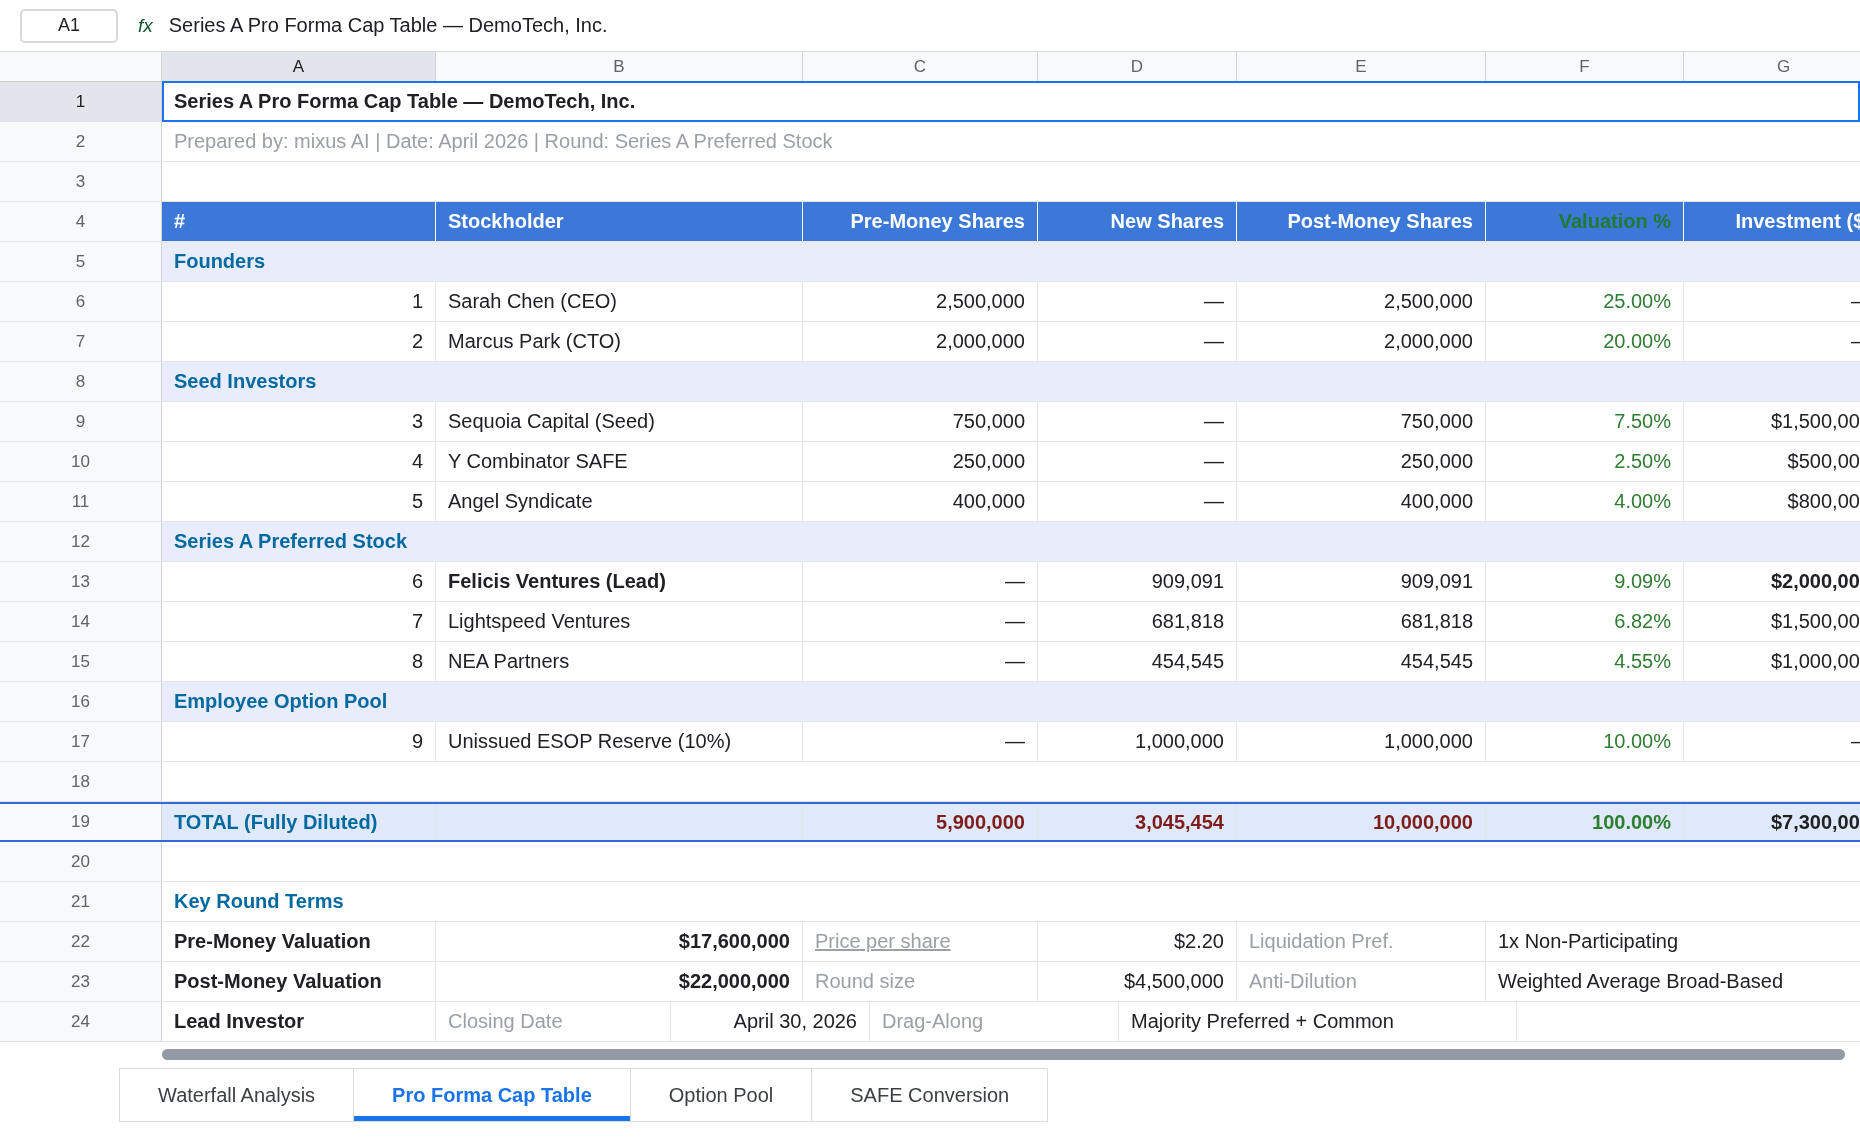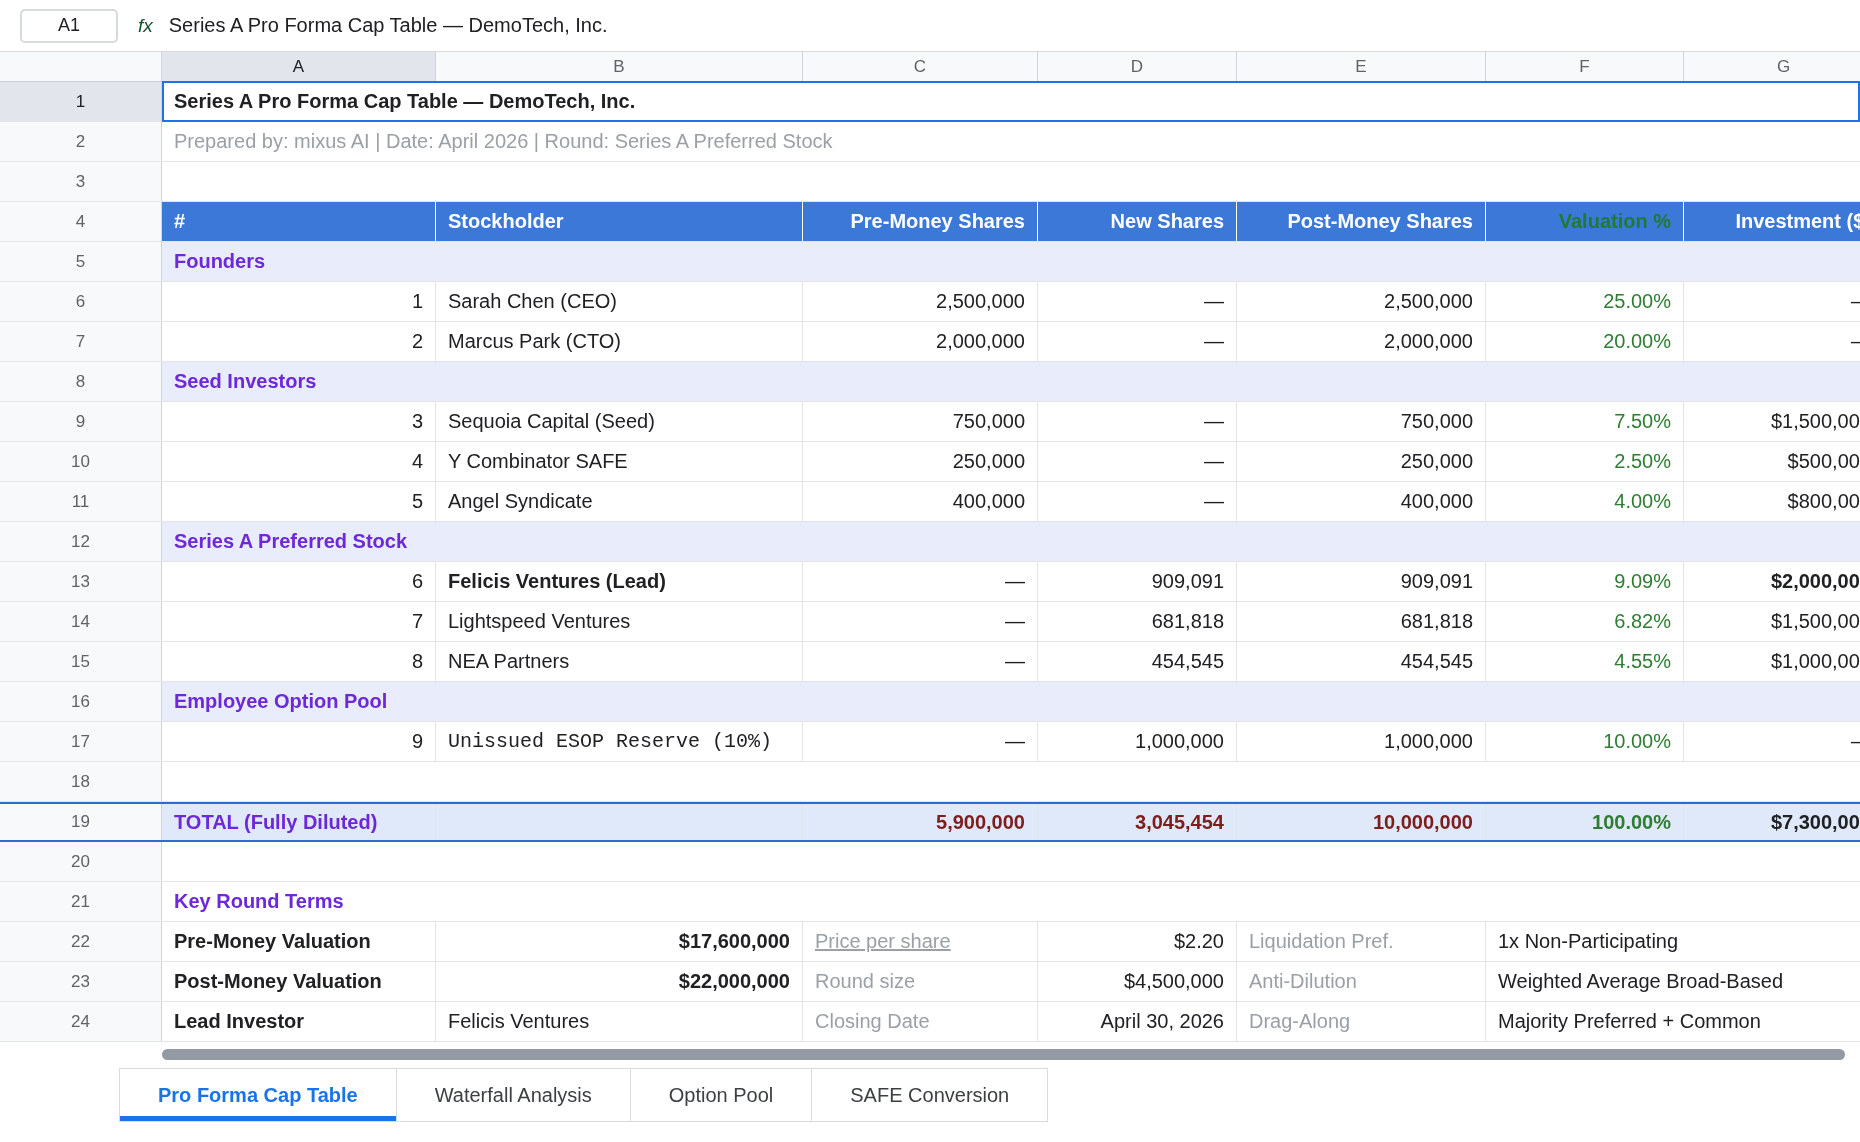--- a/index.html
+++ b/index.html
@@ -31,21 +31,21 @@
   .rownum{width:162px;flex:none;background:#f8f9fa;border-right:1px solid #d0d4d8;
     color:#5f6368;display:flex;align-items:center;justify-content:center;font-size:17px}
   .rownum.hl{background:#e2e6ec;color:#202124}
   .cell{flex:none;display:flex;align-items:center;padding:0 12px;font-size:20px;
     color:#202124;border-right:1px solid #e2e4e7;white-space:nowrap;overflow:hidden;background:transparent}
   .no-grid .cell{border-right-color:transparent}
   .cell.r{justify-content:flex-end}
   .cell.b{font-weight:700}
   .cell.g{color:#2e7d32}
   .cell.gray{color:#9aa0a6}
-  .cell.blue{color:#6d28d9;font-weight:700}
+  .cell.blue{color:#0369a1;font-weight:700}
   .cell.navy{color:#7f1d1d;font-weight:700}
   .cell.ovf{overflow:visible;border-right-color:transparent;z-index:2}
 
   .row.thead .cell{background:#3c78d8;color:#fff;font-weight:700;border-right:1px solid #fff}
   .row.thead .cell.hg{color:#1f7a33}
   .row.section{background:#e9edfb}
   .row.total{background:#dfe9f9;border-top:2px solid #2f6bd2;border-bottom:2px solid #2f6bd2}
   .row.sel{z-index:5}
   .row.sel::after{content:'';position:absolute;left:162px;right:0;top:-1px;bottom:-1px;
     border:2px solid #1a73e8;pointer-events:none}
@@ -242,21 +242,21 @@
       <div class="cell " style="width: 367px;"></div>
       <div class="cell " style="width: 235px;"></div>
       <div class="cell " style="width: 199px;"></div>
       <div class="cell " style="width: 249px;"></div>
       <div class="cell " style="width: 198px;"></div>
       <div class="cell " style="width: 200px;"></div>
     </div>
     <div class="row ">
       <div class="rownum">17</div>
       <div class="cell r" style="width: 274px;">9</div>
-      <div class="cell " style="width: 367px; font-family: Liberation Mono, monospace;">Unissued ESOP Reserve (10%)</div>
+      <div class="cell " style="width: 367px;">Unissued ESOP Reserve (10%)</div>
       <div class="cell r" style="width: 235px;">—</div>
       <div class="cell r" style="width: 199px;">1,000,000</div>
       <div class="cell r" style="width: 249px;">1,000,000</div>
       <div class="cell r g" style="width: 198px;">10.00%</div>
       <div class="cell r" style="width: 200px;">—</div>
     </div>
     <div class="row no-grid">
       <div class="rownum">18</div>
       <div class="cell " style="width: 274px;"></div>
       <div class="cell " style="width: 367px;"></div>
@@ -312,31 +312,30 @@
       <div class="cell r b" style="width: 367px;">$22,000,000</div>
       <div class="cell gray" style="width: 235px;">Round size</div>
       <div class="cell r" style="width: 199px;">$4,500,000</div>
       <div class="cell gray" style="width: 249px;">Anti-Dilution</div>
       <div class="cell ovf" style="width: 198px;">Weighted Average Broad-Based</div>
       <div class="cell " style="width: 200px;"></div>
     </div>
     <div class="row ">
       <div class="rownum">24</div>
       <div class="cell b" style="width: 274px;">Lead Investor</div>
-      <div class="cell " style="width: 367px;">Felicis Ventures</div>
       <div class="cell gray" style="width: 235px;">Closing Date</div>
       <div class="cell r" style="width: 199px;">April 30, 2026</div>
       <div class="cell gray" style="width: 249px;">Drag-Along</div>
       <div class="cell ovf" style="width: 198px;">Majority Preferred + Common</div>
       <div class="cell " style="width: 200px;"></div>
     </div>
   </div>
 
 <div class="scrollstrip">
   <div class="scrollthumb"></div>
 </div>
 
 <div class="tabbar">
+    <div class="tab">Waterfall Analysis</div>
     <div class="tab active">Pro Forma Cap Table</div>
-    <div class="tab">Waterfall Analysis</div>
     <div class="tab">Option Pool</div>
     <div class="tab">SAFE Conversion</div>
   </div>
 
 </body></html>

